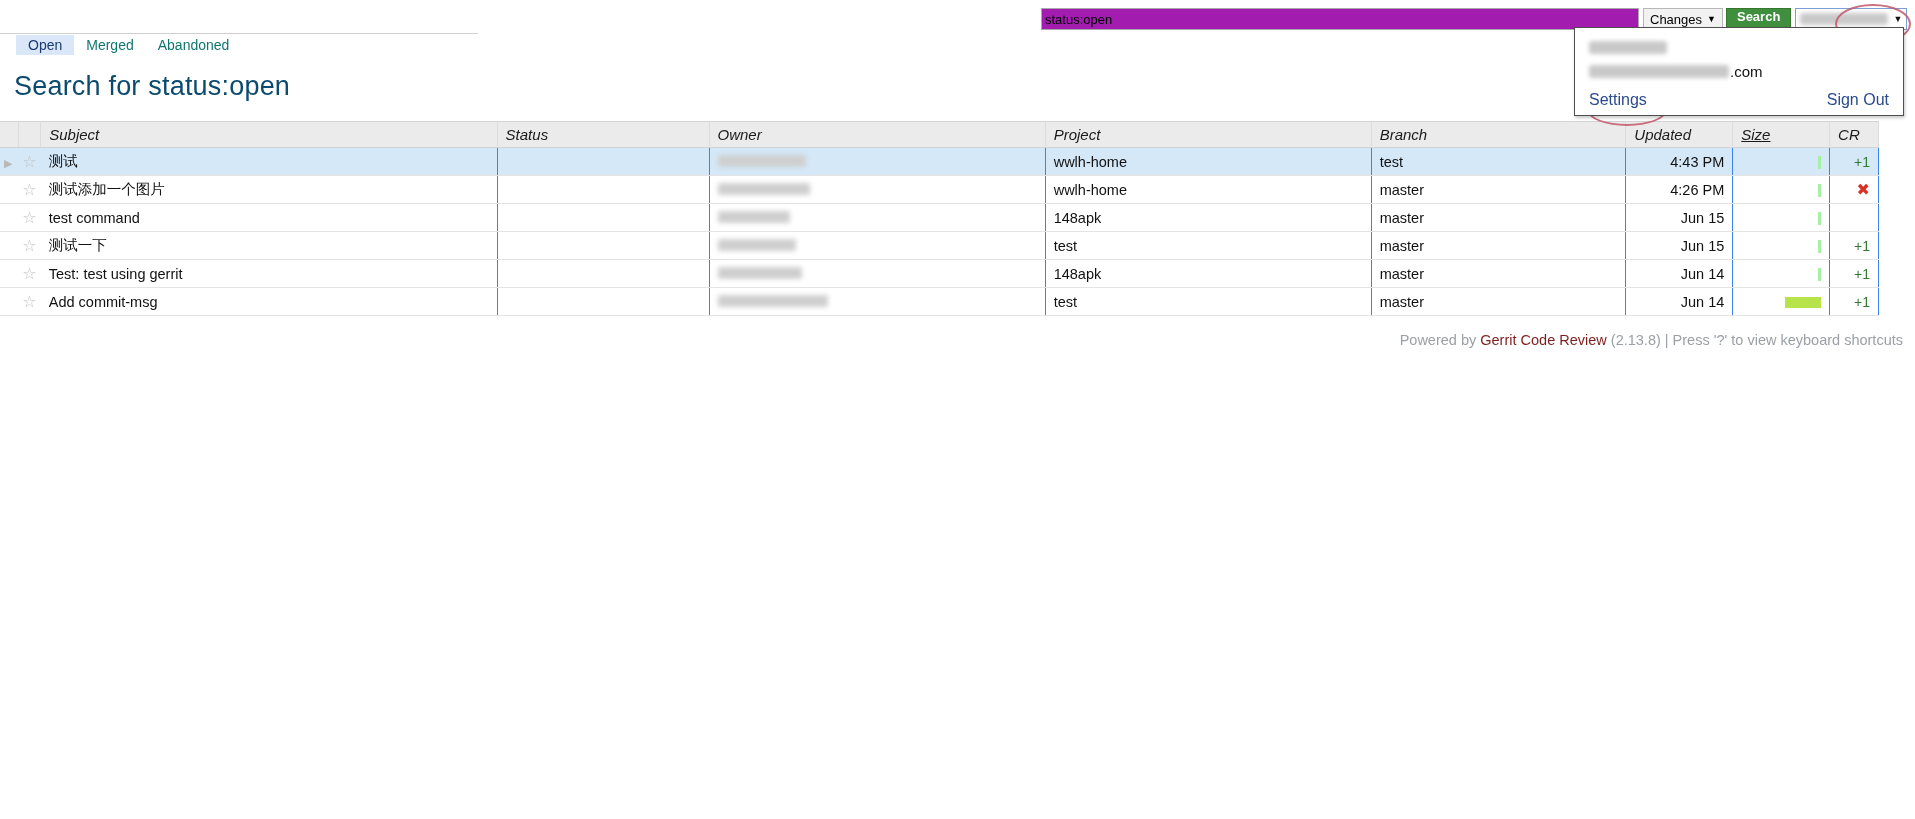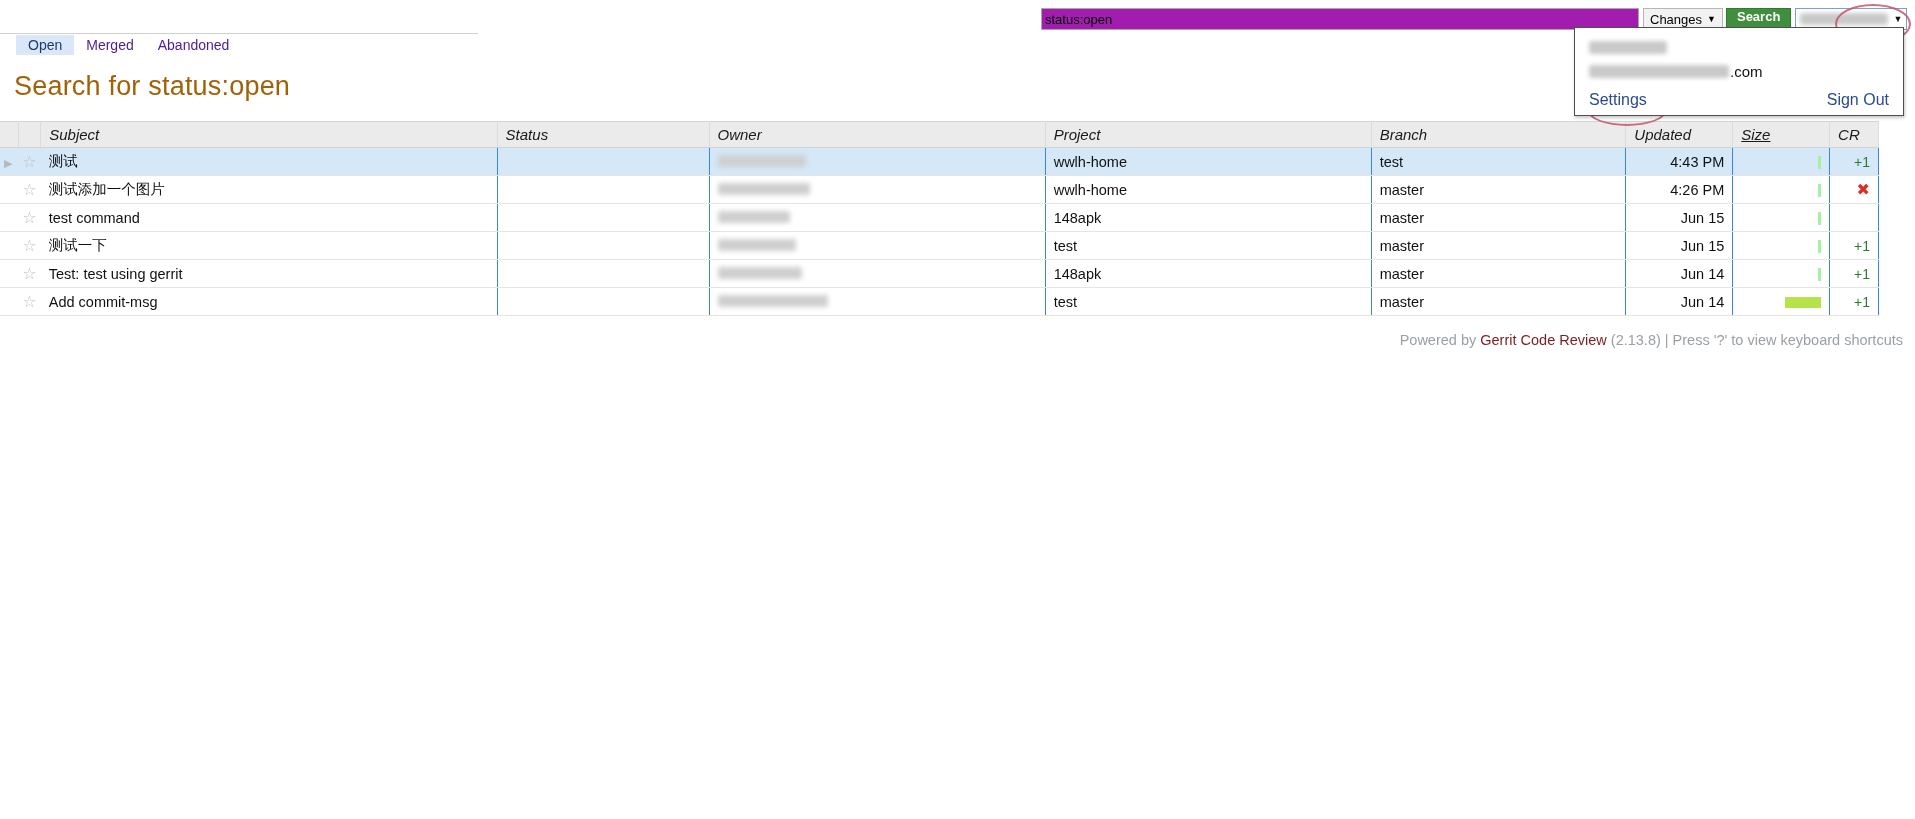--- a/index.html
+++ b/index.html
@@ -159,36 +159,36 @@
     margin-top: 0px;
     height: 22px;
     border-top: 1px solid #d0d0d0;
     padding-left: 16px;
     display: flex;
     align-items: flex-end;
     width: 478px;
   }
   .subtab {
     font-size: 14px;
-    color: #4c1d95;
+    color: #0f766e;
     padding: 2px 12px;
     cursor: pointer;
     white-space: nowrap;
   }
   .subtab.active {
     background: #d9e7f8;
     color: #1b3a72;
   }
 
   
   .page-title {
     margin: 16px 0 0 14px;
     font-size: 27px;
     font-weight: normal;
-    color: #a16207;
+    color: #0c4a6e;
     letter-spacing: .2px;
   }
 
   
   .table-wrap {
     margin-top: 19px;
     width: 1911px;
   }
   table.changes {
     width: 1879px;

